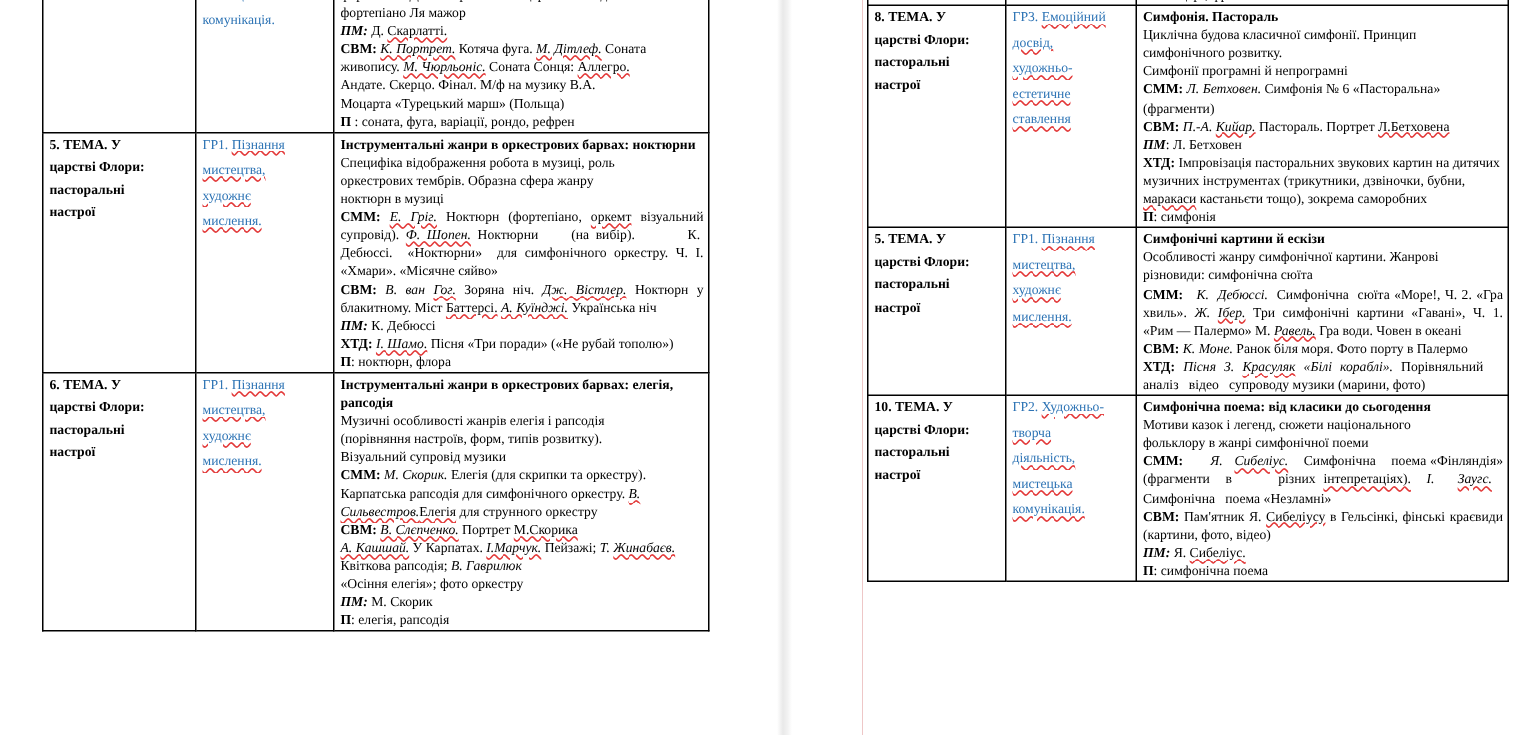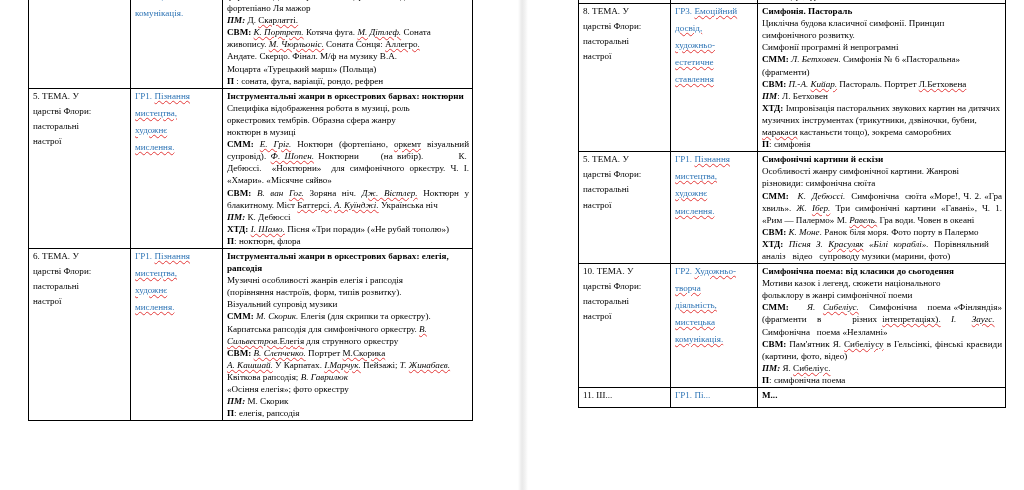--- a/index.html
+++ b/index.html
@@ -28,21 +28,21 @@
   .tbl-left{width:444px;margin-left:28px;}
   .tbl-left col.c1{width:102px}
   .tbl-left col.c2{width:92px}
   .tbl-left col.c3{width:250px}
   
   .tbl-right{width:427px;margin-left:3px;}
   .tbl-right col.c1{width:92px}
   .tbl-right col.c2{width:87px}
   .tbl-right col.c3{width:248px}
 
-  .theme{font-weight:normal;}
+  .theme{font-weight:bold;}
   .theme p{margin:0 0 3px 0;}
   .grp{color:#2e74b5;}
   .grp p{margin:0 0 5px 0;}
   .cnt p{margin:0;}
   .cnt .hd{font-weight:bold;}
   .tag{font-weight:bold;}
   .it{font-style:italic;}
   .just{text-align:justify;text-align-last:left;}
 
   
@@ -236,30 +236,19 @@
             <p>Мотиви казок і легенд, сюжети національного</p>
             <p>фольклору в жанрі симфонічної поеми</p>
             <p><span class="tag">СММ:</span>&nbsp;&nbsp;&nbsp;&nbsp;&nbsp;&nbsp; <span class="it">Я.</span>&nbsp;&nbsp; <span class="it sp">Сибеліус.</span>&nbsp;&nbsp;&nbsp; Симфонічна&nbsp;&nbsp;&nbsp; поема «Фінляндія» (фрагменти&nbsp; в&nbsp;&nbsp;&nbsp;&nbsp;&nbsp; різних <span class="sp">інтепретаціях).</span>&nbsp; <span class="it">І.</span>&nbsp;&nbsp; <span class="it sp">Заугс.</span>&nbsp;&nbsp; Симфонічна&nbsp;&nbsp; поема «Незламні»</p>
             <p><span class="tag">СВМ:</span> Пам'ятник Я. <span class="sp">Сибеліусу</span> в Гельсінкі, фінські краєвиди (картини, фото, відео)</p>
             <p><span class="tag it">ПМ:</span> Я. <span class="sp">Сибеліус.</span></p>
             <p><span class="tag">П</span>: симфонічна поема</p>
           </td>
         </tr>
 
 
-        <tr>
-          <td class="theme">
-            <p>11. Ш...</p>
-          </td>
-          <td class="grp">
-            <p>ГР1. Пі...</p>
-          </td>
-          <td class="cnt">
-            <p class="hd">М...</p>
-          </td>
-        </tr>
 
       </tbody>
     </table>
     </div>
   </div>
 
 </div>
 
 </body></html>

